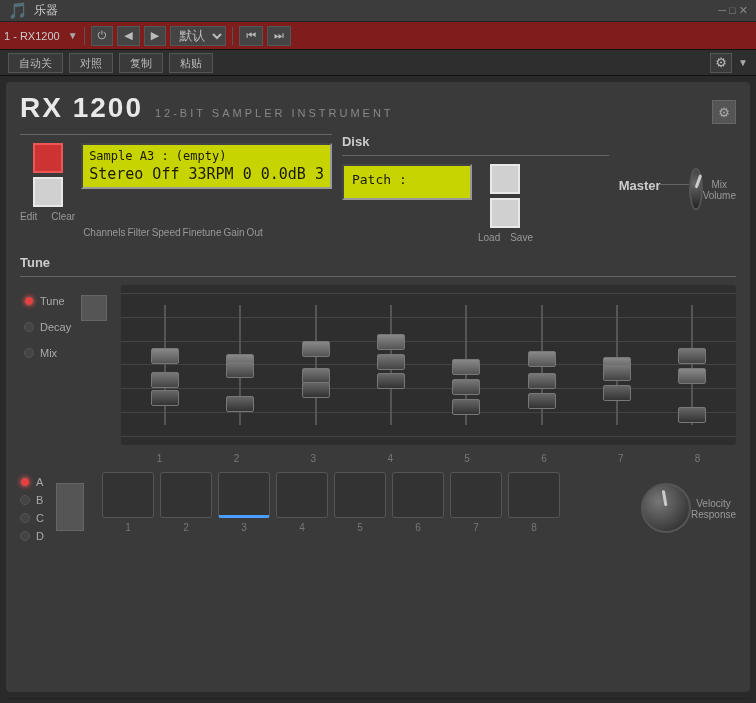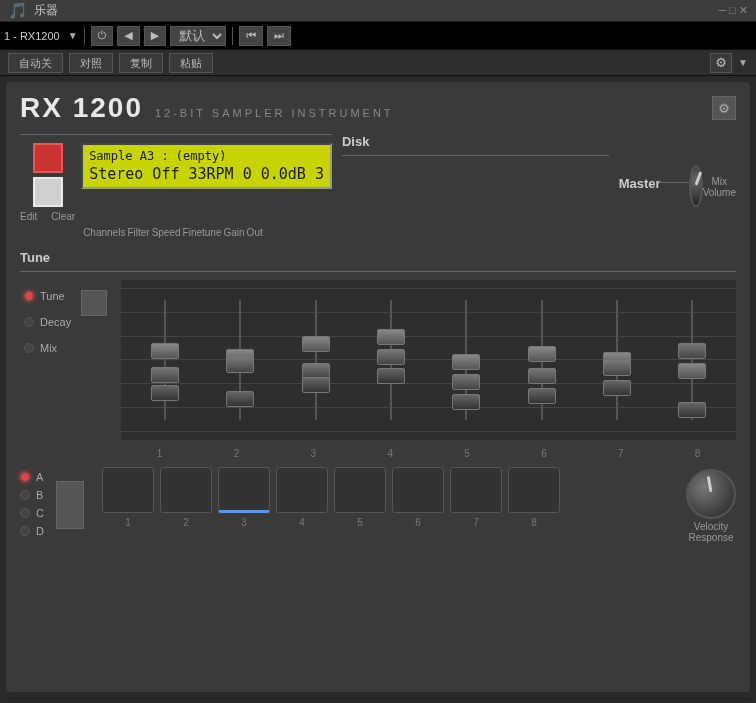--- a/index.html
+++ b/index.html
@@ -17,21 +17,21 @@
       background: #3c3c3c;
       height: 22px;
       display: flex;
       align-items: center;
       padding: 0 8px;
       border-bottom: 1px solid #222;
     }
 
     
     .toolbar {
-      background: #000000;
+      background: #7f1d1d;
       height: 28px;
       display: flex;
       align-items: center;
       padding: 0 4px;
       gap: 4px;
       border-bottom: 1px solid #111;
     }
     .toolbar-btn {
       background: #444;
       border: 1px solid #555;
@@ -96,21 +96,21 @@
       background: #3a3a3a;
       margin: 6px;
       border-radius: 4px;
       padding: 10px 14px;
       height: 610px;
     }
 
     
     .panel-header {
       display: flex;
-      align-items: center;
+      align-items: flex-end;
       justify-content: space-between;
       margin-bottom: 10px;
     }
     .panel-title {
       display: flex;
       align-items: baseline;
       gap: 12px;
     }
     .rx-title {
       color: #e8e8e8;
@@ -470,20 +470,31 @@
             <span class="btn-label">Gain</span>
             <span class="btn-label">Out</span>
           </div>
         </div>
       </div>
     </div>
 
     <div class="disk-section">
       <div class="section-label">Disk</div>
       <hr class="section-line">
+      <div class="disk-controls">
+        <div class="disk-display">Patch :</div>
+        <div style="display:flex;flex-direction:column;align-items:center;gap:4px;">
+          <div class="white-btn"></div>
+          <div class="white-btn"></div>
+          <div style="display:flex;gap:10px;">
+            <span class="btn-label">Load</span>
+            <span class="btn-label">Save</span>
+          </div>
+        </div>
+      </div>
     </div>
 
     <div class="master-section">
       <div class="section-label">Master</div>
       <hr class="section-line" style="width:100%;">
       <div class="knob"></div>
       <div class="knob-label">Mix<br>Volume</div>
     </div>
 
   </div>
@@ -656,21 +667,21 @@
           <div class="pad-btn"></div>
           <span class="pad-num">7</span>
         </div>
         <div class="pad-col">
           <div class="pad-btn"></div>
           <span class="pad-num">8</span>
         </div>
       </div>
     </div>
 
-    <div style="display:flex;flex-direction:column;align-items:center;margin-left:25px;padding-top:2px;">
+    <div style="display:flex;flex-direction:row;align-items:center;margin-left:25px;padding-top:2px;">
       <div class="knob-large"></div>
       <div class="knob-label">Velocity<br>Response</div>
     </div>
   </div>
 
 </div>
 
 <div class="brand-footer">
   
   

